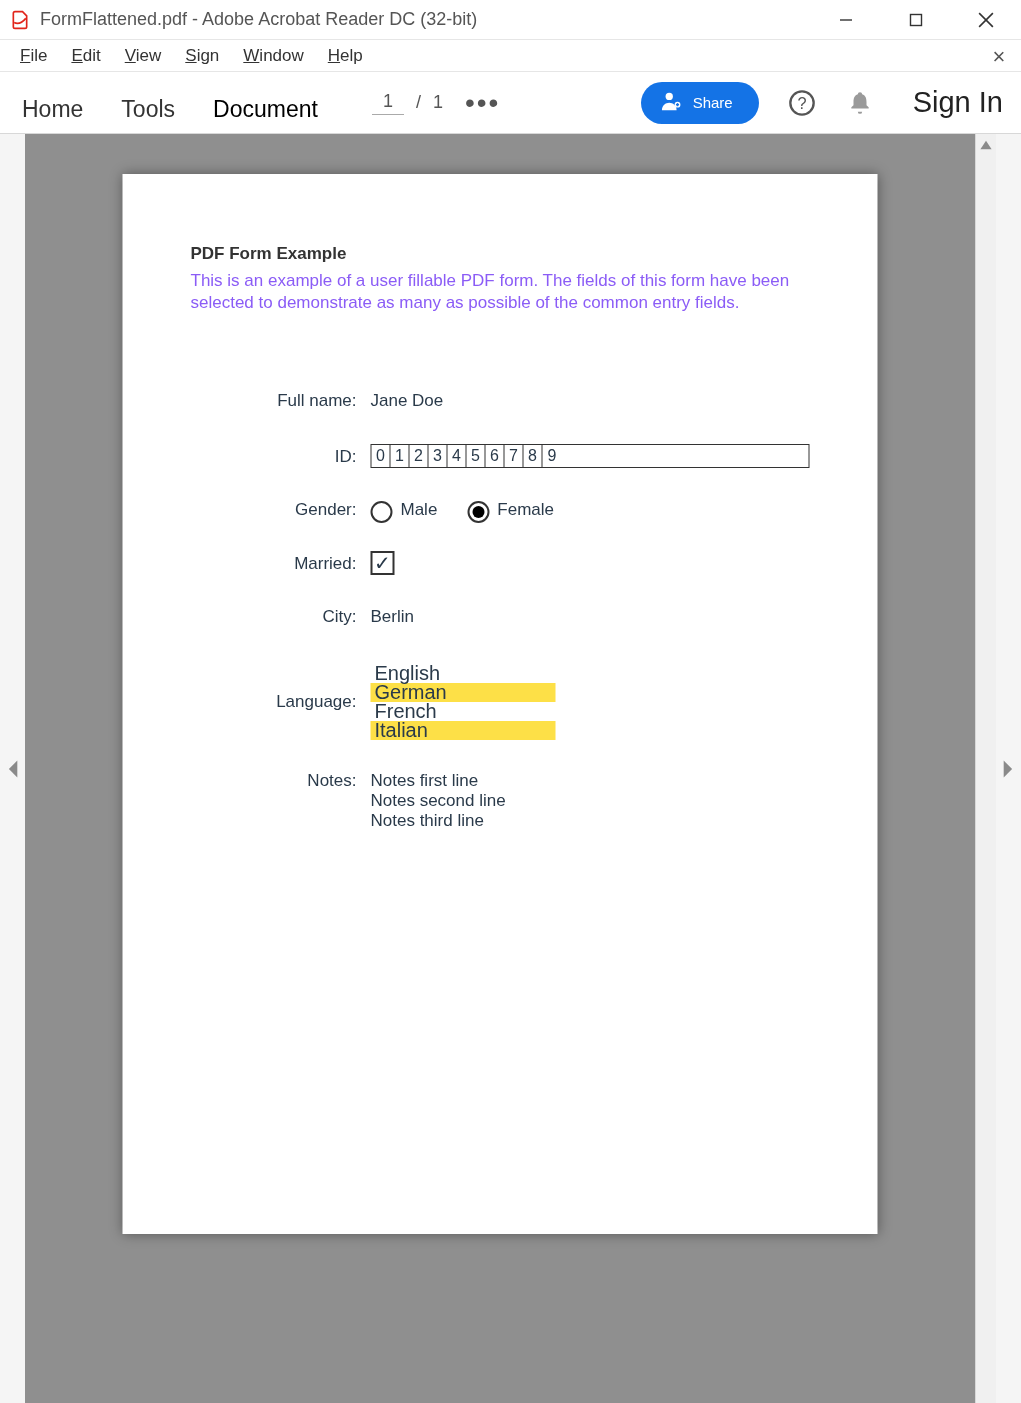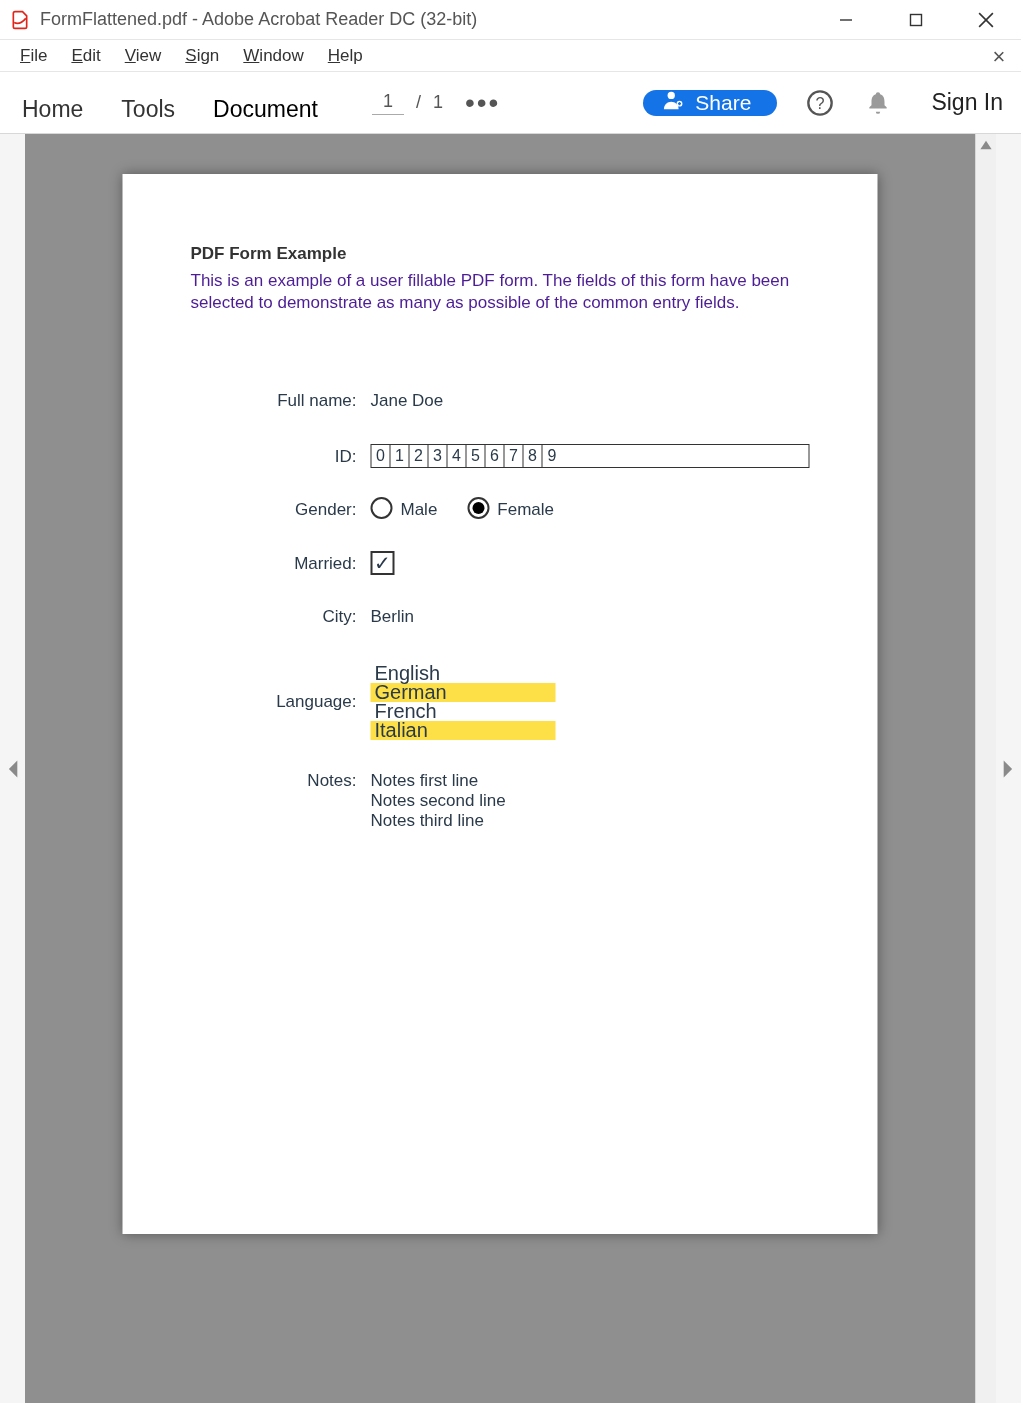--- a/index.html
+++ b/index.html
@@ -81,27 +81,27 @@
   .page-ind .cur {
     width:32px; text-align:center;
     border-bottom:1px solid #aaa;
     padding-bottom:2px;
   }
   .more-dots { margin-left:22px; font-size:28px; letter-spacing:2px; color:#555;}
   .tb-spacer{flex:1;}
   .share-btn {
     display:flex;align-items:center; gap:10px;
     background:#1473e6; color:#fff;
-    height:26px; border-radius:22px;
+    height:42px; border-radius:22px;
     padding:0 26px 0 20px;
-    font-size:21px; font-weight:500;
+    font-size:15px; font-weight:500;
   }
   .tb-right { display:flex;align-items:center; gap:28px; margin-left:28px;}
   .icon-btn { width:30px;height:30px;display:flex;align-items:center;justify-content:center;}
-  .sign-in { font-size:23px; color:#222; margin-left:10px;}
+  .sign-in { font-size:29px; color:#222; margin-left:10px;}
 
   
   .doc-area {
     position:relative;
     height:1269px;
     background:#f5f5f5;
     display:flex;
   }
   .side-arrow {
     width:25px; background:#f5f5f5;
@@ -122,29 +122,29 @@
     top:40px;
     width:755px; height:1060px;
     background:#fff;
     box-shadow:0 0 12px rgba(0,0,0,.4);
     padding:70px 68px 40px 68px;
     color:#333;
     font-family: Arial, Helvetica, sans-serif;
     font-size:17px;
   }
   .pg-title{font-weight:bold; font-size:17px; margin-bottom:6px;}
-  .pg-desc{line-height:1.3; color:#4c1d95;}
+  .pg-desc{line-height:1.3; color:#8b5cf6;}
   .form-area{margin-top:74px;}
   .frow{display:flex; align-items:flex-start; margin-bottom:30px;}
   .frow .lbl{width:180px;text-align:right;padding-right:14px;color:#2a3a4a;line-height:1.5;}
   .frow .val{flex:1;color:#2a3a4a;line-height:1.5;}
   .id-boxes{display:flex;border:1.5px solid #333;}
   .id-cell{width:19px;height:22px;border-right:1.5px solid #333; font-size:16px;display:flex;align-items:center;justify-content:center;}
   .id-cell:last-child{border-right:none;}
-  .radio{display:inline-flex;align-items:flex-start; gap:8px; margin-right:30px;}
+  .radio{display:inline-flex;align-items:flex-end; gap:8px; margin-right:30px;}
   .radio-circle{width:22px;height:22px;border:2.5px solid #333;border-radius:50%;display:flex;align-items:center;justify-content:center;}
   .radio-dot{width:12px;height:12px;background:#000;border-radius:50%;}
   .chk{width:24px;height:24px;border:2px solid #333;display:flex;align-items:center;justify-content:center;font-size:20px;}
   .lang-list{width:185px;}
   .lang-item{padding:0 4px;height:19px;line-height:19px;font-size:20px;}
   .lang-item.sel{background:#fde047;}
   .notes-line{height:20px;}
 </style>
 </head>
 <body>

